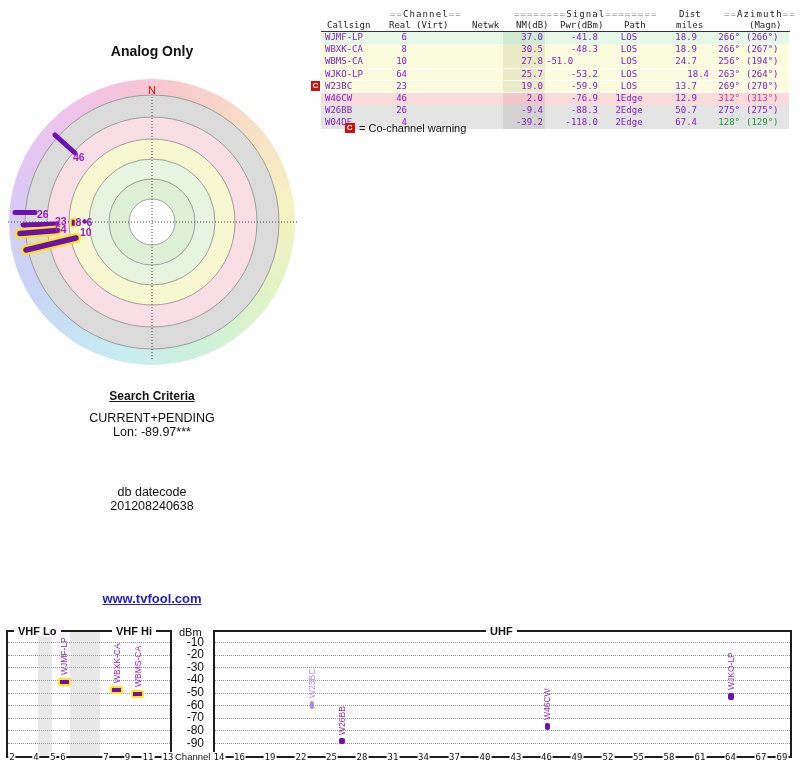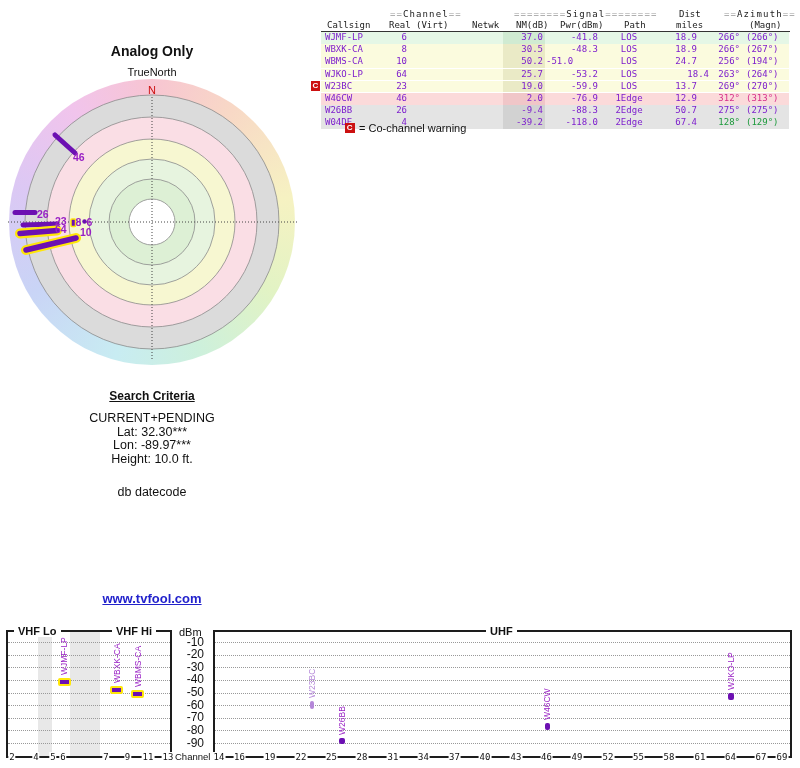--- a/index.html
+++ b/index.html
@@ -32,21 +32,20 @@
        #e2f3c4 120deg,#cdf0dc 160deg,#c8ecf2 195deg,#c9d4f6 240deg,#dcc8f4 285deg,
        #f1c4ec 325deg,#f7c5d2 360deg);}
   a.sitelink{color:#2222cc;font-weight:bold;font-size:13px;text-decoration:underline;}
 </style>
 </head>
 <body>
 
 <div id="page">
 
   <div class="abs ctr" style="left:32px;top:43px;width:240px;font-weight:bold;font-size:14px;">Analog Only</div>
-  <div class="abs ctr" style="left:32px;top:66px;width:240px;font-size:11px;">TrueNorth</div>
 
   <div class="abs huedisc" style="left:9px;top:79px;"></div>
 
   <svg id="radar-svg" class="abs" style="left:0;top:30px;" width="310" height="340" viewBox="0 0 310 340">
     <circle cx="152" cy="192" r="127" fill="#dbdbdb" stroke="#8a8a8a" stroke-width="0.8"></circle>
     <circle cx="152" cy="192" r="105" fill="#fadee5" stroke="#8a8a8a" stroke-width="0.8"></circle>
     <circle cx="152" cy="192" r="83" fill="#f7f7d1" stroke="#8a8a8a" stroke-width="0.8"></circle>
     <circle cx="152" cy="192" r="63" fill="#e7f4df" stroke="#8a8a8a" stroke-width="0.8"></circle>
     <circle cx="152" cy="192" r="43" fill="#ddf0d5" stroke="#8a8a8a" stroke-width="0.8"></circle>
     <circle cx="152" cy="192" r="23" fill="#ffffff" stroke="#8a8a8a" stroke-width="0.8"></circle>
@@ -70,25 +69,24 @@
         <circle cx="84.5" cy="191.5" r="2.2" fill="#6c10b2"></circle>
         <text x="86.5" y="196" fill="#981fc4" font-family="&quot;Liberation Sans&quot;,sans-serif" font-size="10.5" font-weight="bold">6</text>
       </g>
   </svg>
 
   <div class="abs ctr" style="left:32px;top:84px;width:240px;font-size:11px;color:#cc1111;">N</div>
 
   <div class="abs ctr" style="left:32px;top:389px;width:240px;font-weight:bold;font-size:12px;text-decoration:underline;">Search Criteria</div>
   <div class="abs ctr" style="left:32px;top:412px;width:240px;font-size:12.5px;line-height:13.5px;text-align:center;" id="search-lines">
       <div>CURRENT+PENDING</div>
-      <div>Lat: 32.30***</div>
       <div>Lon: -89.97***</div>
-      <div>Height: 10.0 ft.</div>
     </div>
   <div class="abs ctr" style="left:32px;top:485px;width:240px;font-size:12.5px;">db datecode</div>
+  <div class="abs ctr" style="left:32px;top:498.5px;width:240px;font-size:12.5px;">201208240638</div>
 
   <div class="abs ctr" style="left:32px;top:589px;width:240px;">
     <a class="sitelink" href="#">www.tvfool.com</a>
   </div>
 
   <div class="abs hdr ls" style="left:390px;top:8.5px;"><span class="eq">==</span><span>Channel</span><span class="eq">==</span></div>
   <div class="abs hdr ls" style="left:514px;top:8.5px;"><span class="eq">========</span><span>Signal</span><span class="eq">========</span></div>
   <div class="abs hdr" style="left:679px;top:8.5px;">Dist</div>
   <div class="abs hdr ls" style="left:724px;top:8.5px;"><span class="eq">==</span><span>Azimuth</span><span class="eq">==</span></div>
 
@@ -124,21 +122,21 @@
         <div class="abs mono cell" style="left: 225px; width: 52px; text-align: right;">-48.3</div>
         <div class="abs mono cell" style="left: 283px; width: 50px; text-align: center;">LOS</div>
         <div class="abs mono cell" style="left: 330px; width: 46px; text-align: right;">18.9</div>
         <div class="abs mono cell" style="left: 373px; width: 46px; text-align: right; color: rgb(125, 30, 205);">266°</div>
         <div class="abs mono cell" style="left: 425px; width: 43px; color: rgb(125, 30, 205);">(267°)</div>
       </div>
       <div class="abs band-yellow" style="left: 0px; top: 24.4px; width: 468px; height: 11.5px;">
         <div class="abs sh-yellow" style="left: 182px; top: 0px; width: 42px; height: 11.5px;"></div>
         <div class="abs mono cell" style="left: 4px; width: 60px;">WBMS-CA</div>
         <div class="abs mono cell" style="left: 40px; width: 46px; text-align: right;">10</div>
-        <div class="abs mono cell" style="left: 160px; width: 62px; text-align: right;">50.2</div>
+        <div class="abs mono cell" style="left: 160px; width: 62px; text-align: right;">27.8</div>
         <div class="abs mono cell" style="left: 225px; width: 52px; text-align: left;">-51.0</div>
         <div class="abs mono cell" style="left: 283px; width: 50px; text-align: center;">LOS</div>
         <div class="abs mono cell" style="left: 330px; width: 46px; text-align: right;">24.7</div>
         <div class="abs mono cell" style="left: 373px; width: 46px; text-align: right; color: rgb(125, 30, 205);">256°</div>
         <div class="abs mono cell" style="left: 425px; width: 43px; color: rgb(125, 30, 205);">(194°)</div>
       </div>
       <div class="abs band-yellow" style="left: 0px; top: 36.6px; width: 468px; height: 11.5px;">
         <div class="abs sh-yellow" style="left: 182px; top: 0px; width: 42px; height: 11.5px;"></div>
         <div class="abs mono cell" style="left: 4px; width: 60px;">WJKO-LP</div>
         <div class="abs mono cell" style="left: 40px; width: 46px; text-align: right;">64</div>

